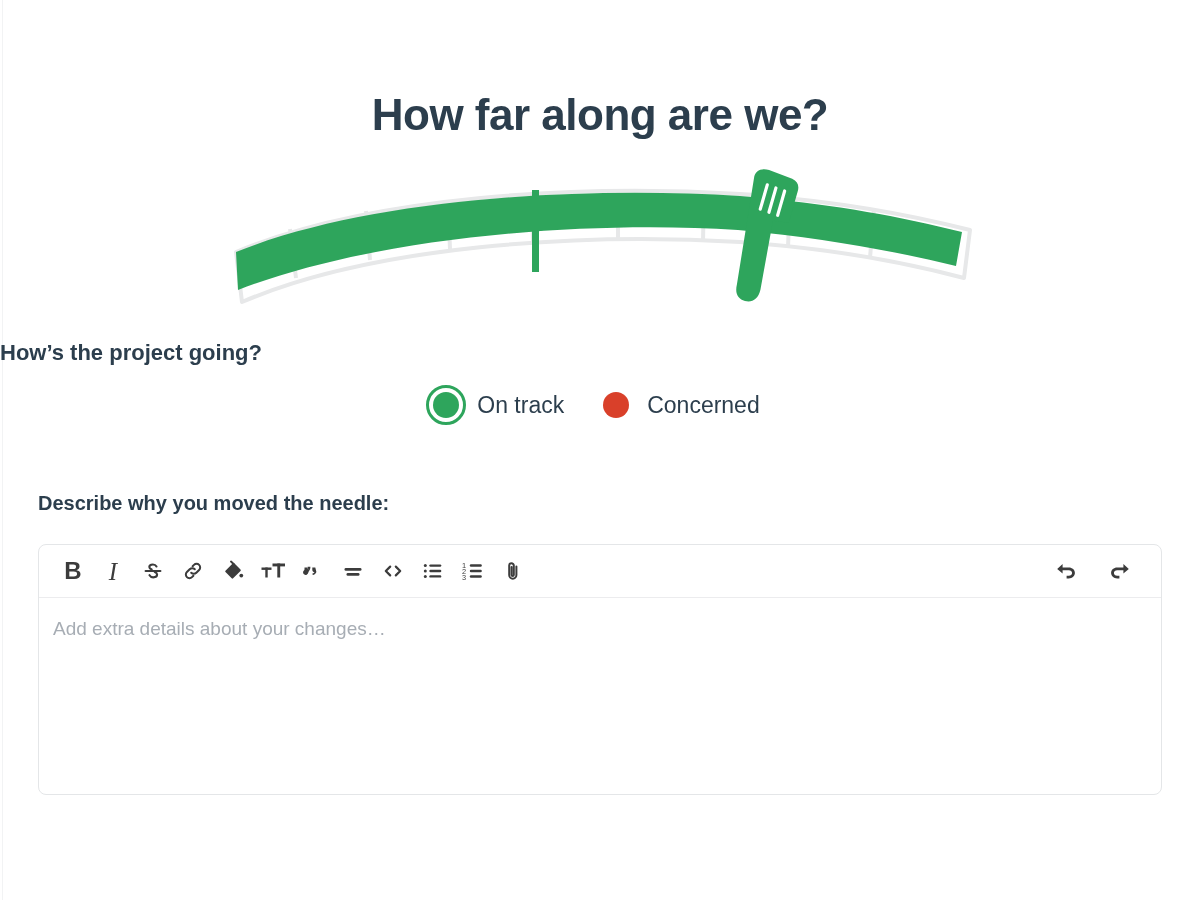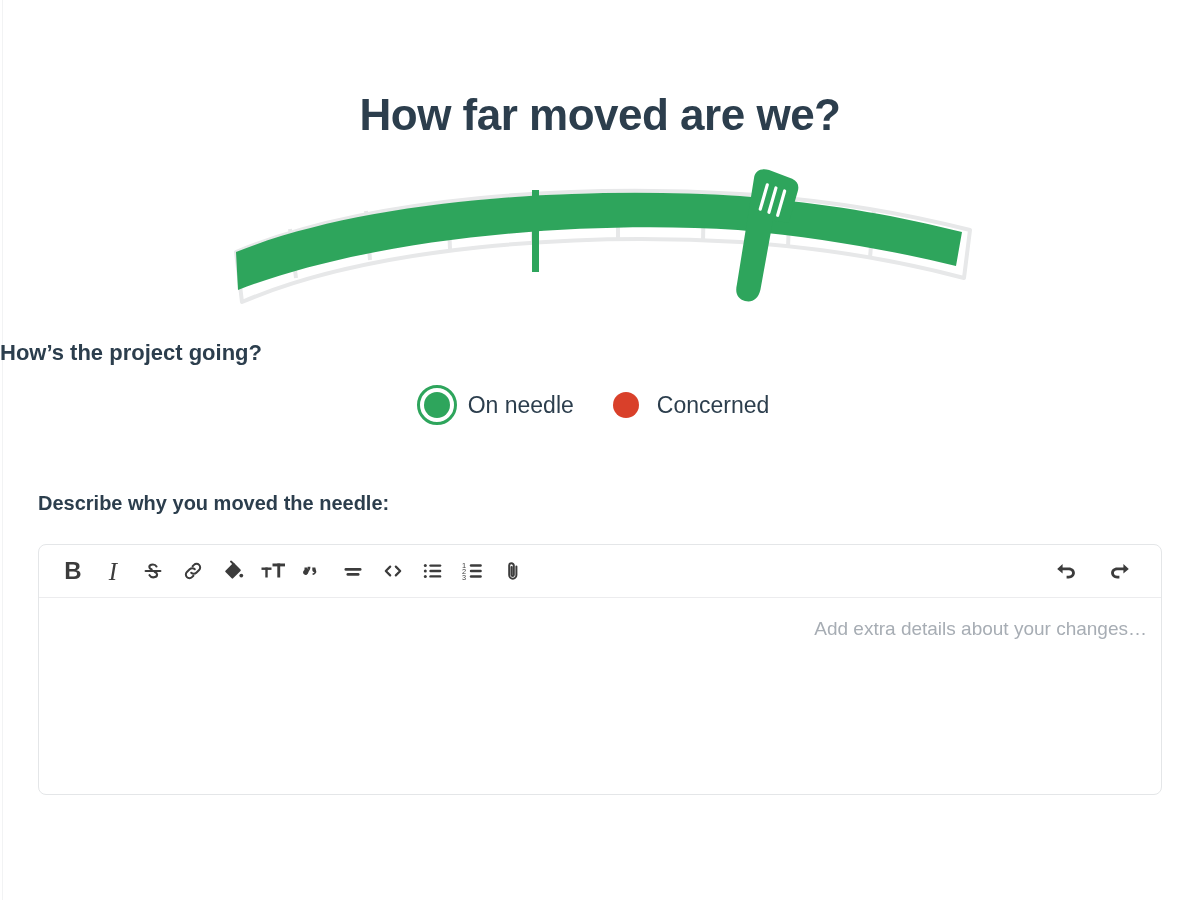--- a/index.html
+++ b/index.html
@@ -183,33 +183,32 @@
     font-family: "Liberation Serif", serif;
   }
   .tool-text.bold { font-weight: bold; font-family: "Liberation Sans", sans-serif; font-size: 24px; }
   .tool-text.italic { font-style: italic; font-size: 25px; }
 
   .editor-body {
     padding: 20px 14px 0 14px;
     height: 197px;
     box-sizing: border-box;
     cursor: text;
-    text-align: right;
   }
   .placeholder {
     font-size: 19px;
     color: #a7adb4;
   }
 </style>
 </head>
 <body>
 
 <div class="page-edge"></div>
 
-<div class="title">How far moved are we?</div>
+<div class="title">How far along are we?</div>
 
 <div class="gauge-wrap">
   <svg width="840" height="165" viewBox="0 0 840 165" xmlns="http://www.w3.org/2000/svg">
 
     <g fill="none" stroke="#e7e8e9" stroke-width="4" stroke-linejoin="round">
       <path d="M 56 84 C 190 28, 400 16, 560 26 C 650 32, 720 44, 790 62
                L 784 110 C 716 92, 648 80, 560 74 C 400 64, 192 78, 62 134 Z"></path>
 
       <line x1="110" y1="61" x2="116" y2="110"></line>
       <line x1="186" y1="43" x2="190" y2="92"></line>
@@ -243,21 +242,21 @@
 <div class="status-question">How’s the project going?</div>
 
 <div class="status-options">
 
   <div class="status-option">
     <span class="dot-holder">
       <span class="dot selected" style="color:#2ea55c">
           <i></i>
         </span>
     </span>
-    <span class="status-label">On needle</span>
+    <span class="status-label">On track</span>
   </div>
 
 
   <div class="status-option">
     <span class="dot-holder">
       <span class="dot" style="background:#d9402a"></span>
     </span>
     <span class="status-label">Concerned</span>
   </div>
 

